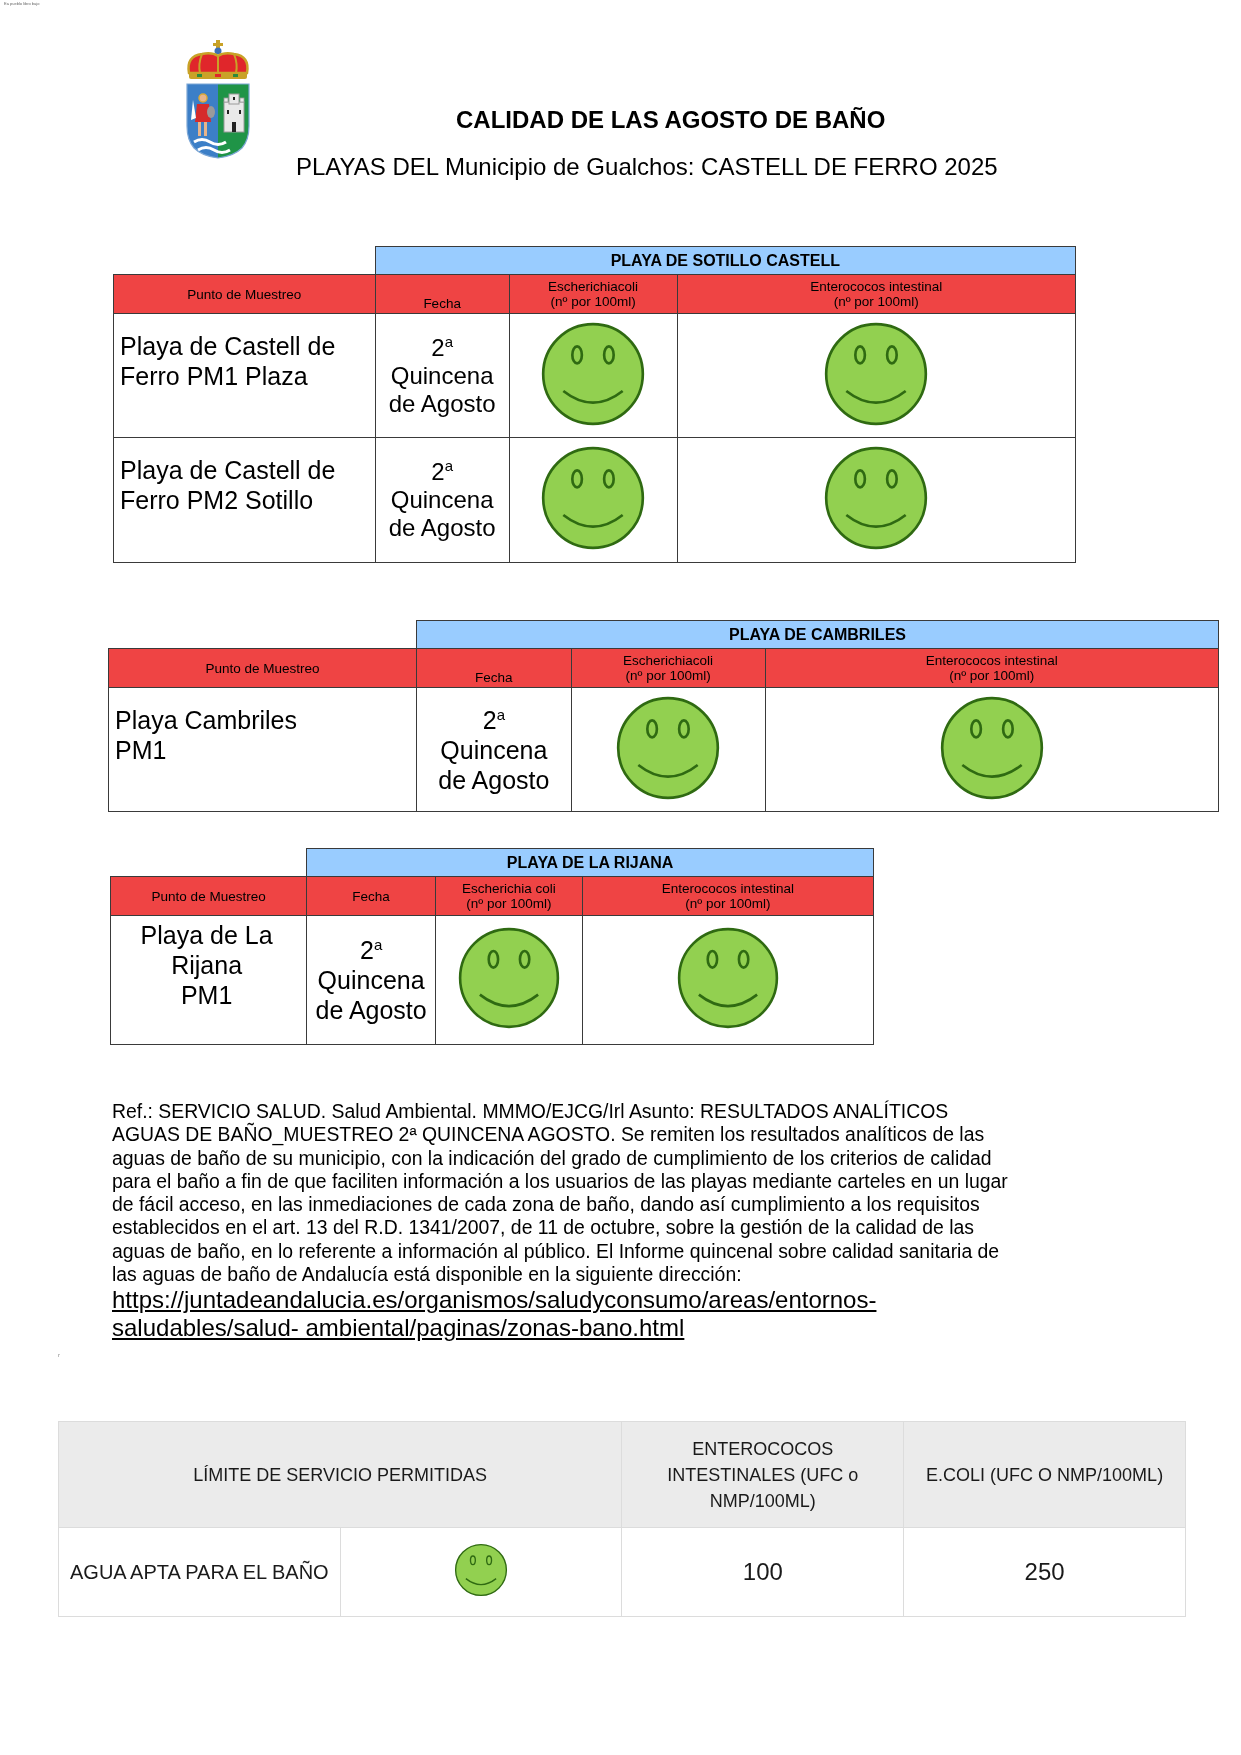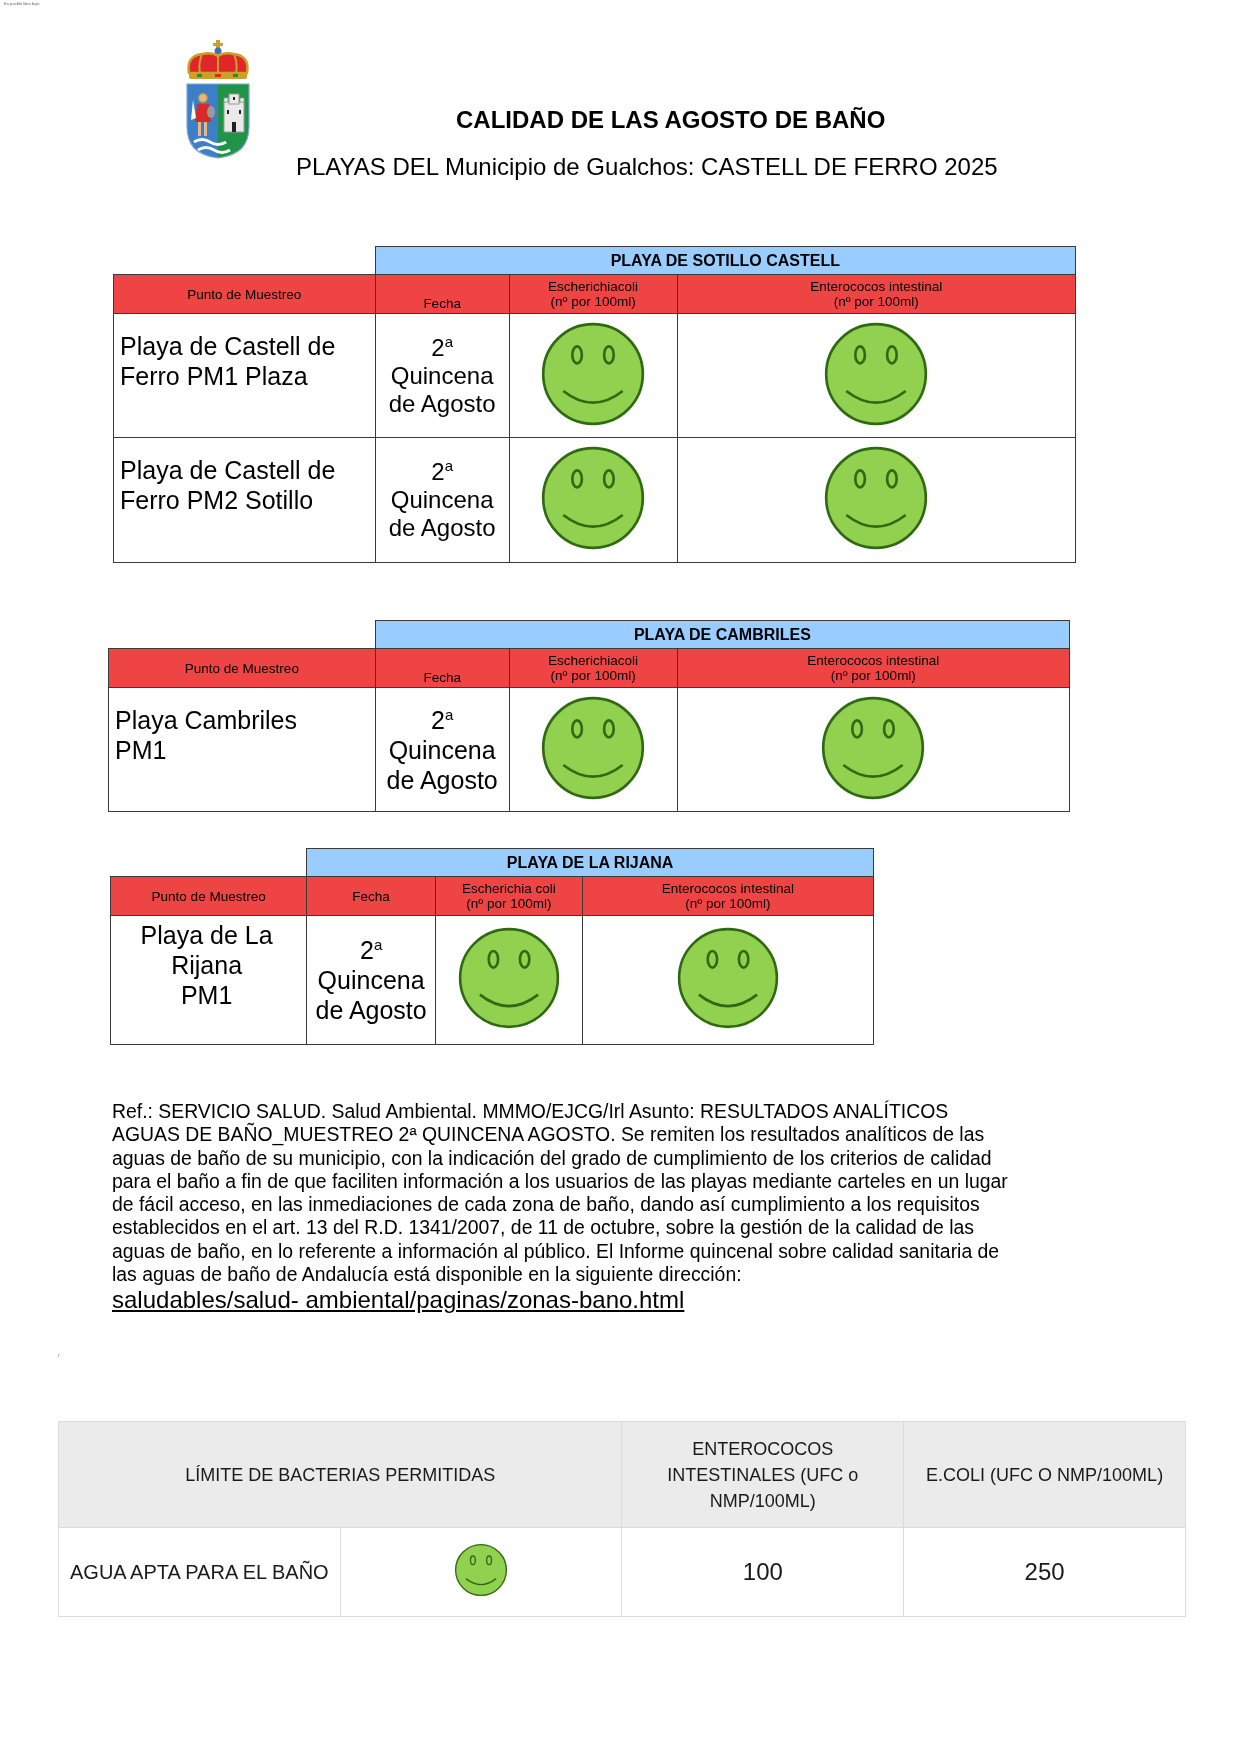--- a/index.html
+++ b/index.html
@@ -147,21 +147,21 @@
     <td><svg class="smiley" width="106" height="106" viewBox="0 0 100 100">
             <use href="#smiley"></use>
           </svg></td>
     <td><svg class="smiley" width="106" height="106" viewBox="0 0 100 100">
             <use href="#smiley"></use>
           </svg></td>
   </tr>
 </tbody>
   </table>
 
-<table class="res" style="left:108px;top:620px;width:962px;">
+<table class="res" style="left:108px;top:620px;width:1111px;">
   <colgroup>
     <col style="width:267px">
       <col style="width:134px">
       <col style="width:168px">
       <col style="width:393px">
   </colgroup>
   <tbody>
       <tr>
     <td class="blank"></td>
     <td class="beach" colspan="3">PLAYA DE CAMBRILES</td>
@@ -247,35 +247,36 @@
 <div class="ref">
   <div>Ref.: SERVICIO SALUD. Salud Ambiental. MMMO/EJCG/Irl Asunto: RESULTADOS ANALÍTICOS</div>
   <div>AGUAS DE BAÑO_MUESTREO 2ª QUINCENA AGOSTO. Se remiten los resultados analíticos de las</div>
   <div>aguas de baño de su municipio, con la indicación del grado de cumplimiento de los criterios de calidad</div>
   <div>para el baño a fin de que faciliten información a los usuarios de las playas mediante carteles en un lugar</div>
   <div>de fácil acceso, en las inmediaciones de cada zona de baño, dando así cumplimiento a los requisitos</div>
   <div>establecidos en el art. 13 del R.D. 1341/2007, de 11 de octubre, sobre la gestión de la calidad de las</div>
   <div>aguas de baño, en lo referente a información al público. El Informe quincenal sobre calidad sanitaria de</div>
   <div>las aguas de baño de Andalucía está disponible en la siguiente dirección:</div>
   <a>
+    <span>https://juntadeandalucia.es/organismos/saludyconsumo/areas/entornos-</span>
     <span>saludables/salud- ambiental/paginas/zonas-bano.html </span>
   </a>
 </div>
 <div class="mark">r</div>
 
 <table class="lim">
   <colgroup>
     <col style="width:282px">
       <col style="width:282px">
       <col style="width:282px">
       <col style="width:282px">
   </colgroup>
   <tbody>
       <tr>
-    <td class="h" colspan="2">LÍMITE DE BACTERIAS PERMITIDAS</td>
+    <td class="h" colspan="2">LÍMITE DE SERVICIO PERMITIDAS</td>
     <td class="h">
           <div>ENTEROCOCOS</div>
           <div>INTESTINALES (UFC o</div>
           <div>NMP/100ML)</div>
         </td>
     <td class="h">E.COLI (UFC O NMP/100ML)</td>
   </tr>
   <tr>
     <td class="r lbl">AGUA APTA PARA EL BAÑO</td>
     <td class="r"><svg width="54" height="54" viewBox="0 0 100 100">

